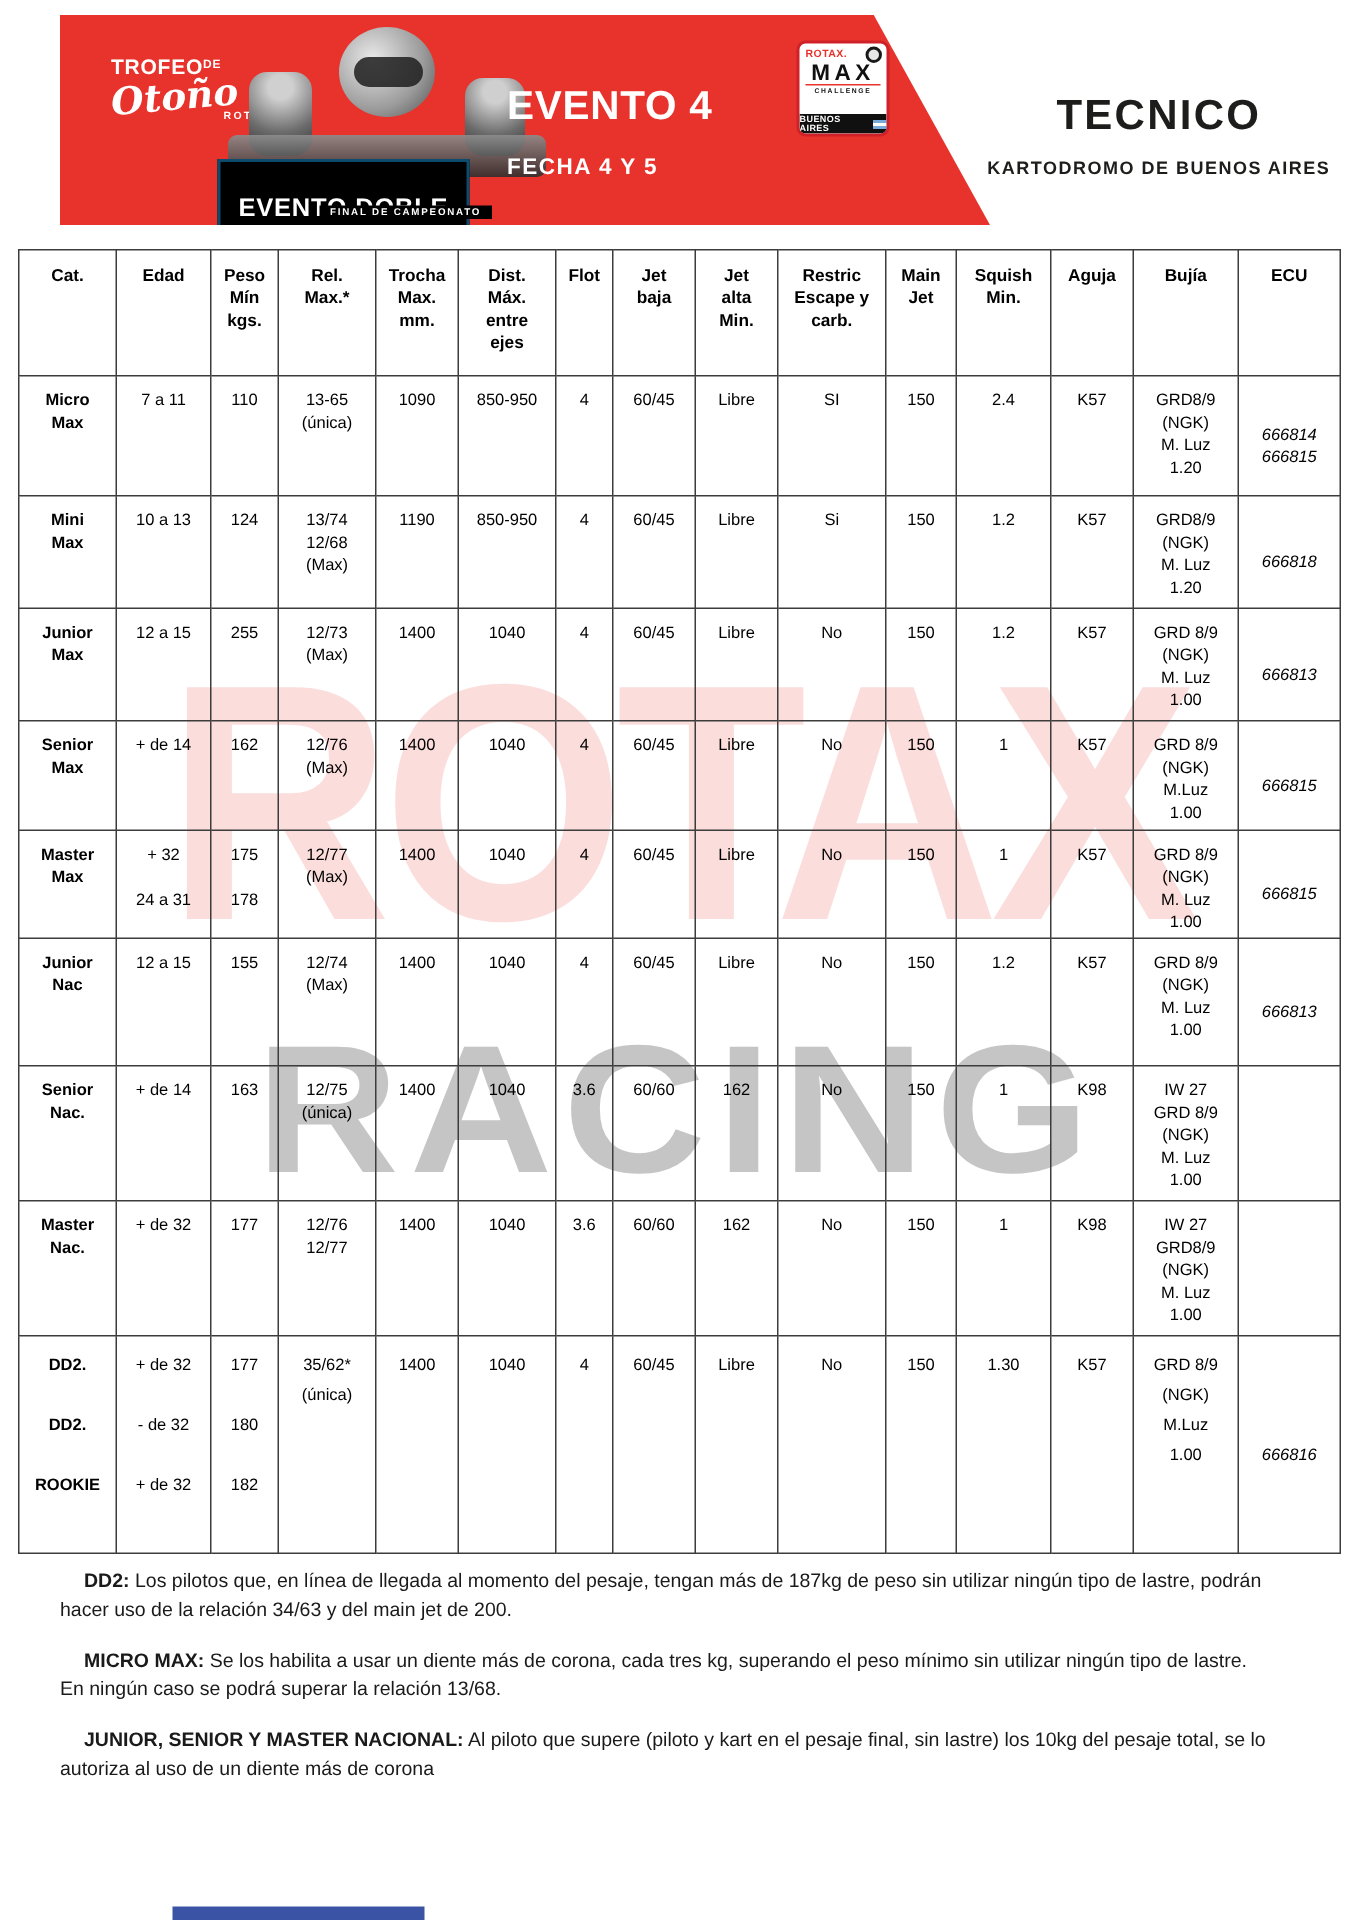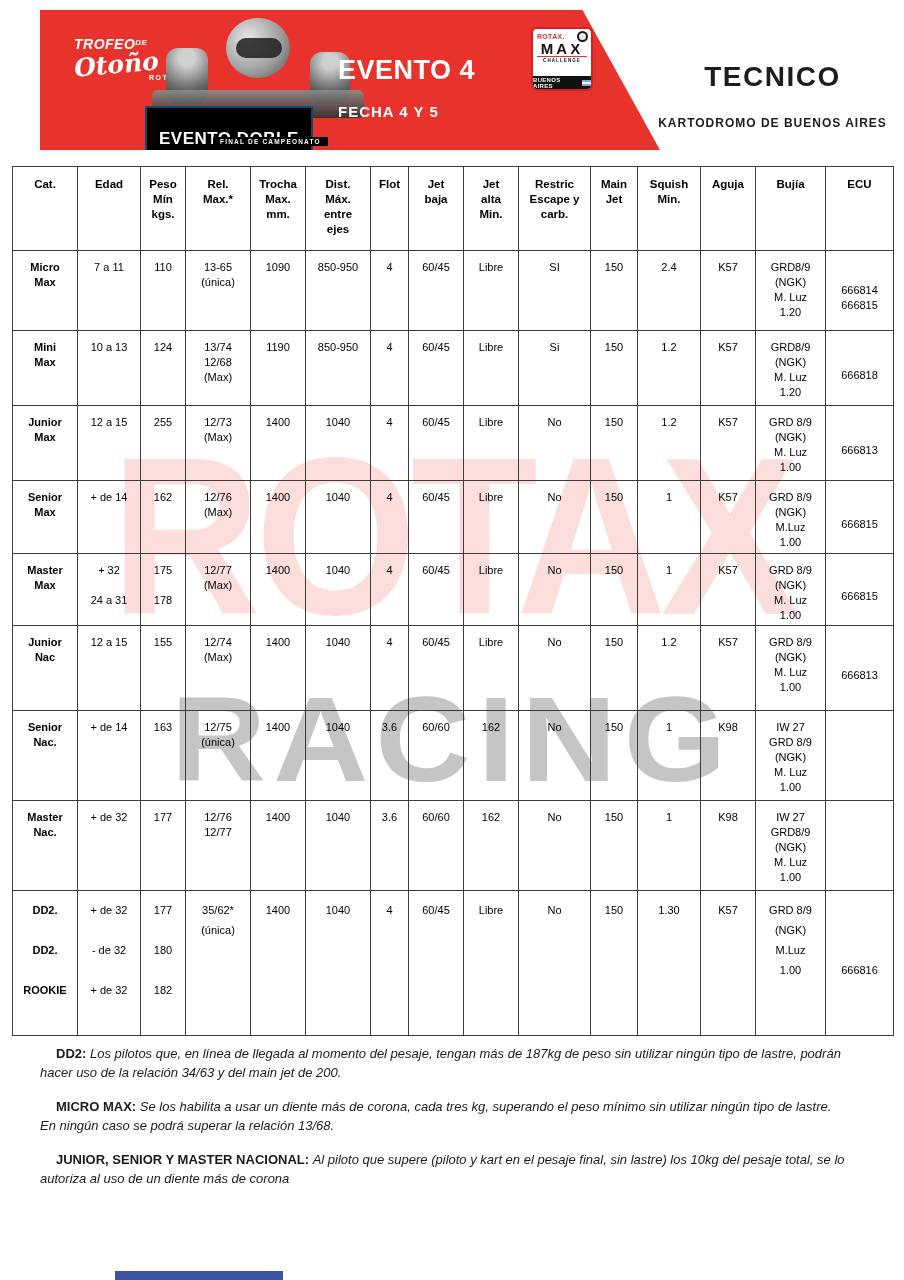--- a/index.html
+++ b/index.html
@@ -3,21 +3,21 @@
 <meta charset="utf-8">
 <style>
   html,body { margin:0; padding:0; background:#fff; }
   .page { position:relative; width:904px; height:1280px; background:#fff; overflow:hidden;
           font-family:"Liberation Sans", sans-serif; color:#000; }
 
   
   .banner { position:absolute; left:40px; top:10px; width:620px; height:140px;
             background:#e8322c; clip-path:polygon(0 0, 87.5% 0, 100% 100%, 0 100%); }
   .trofeo { position:absolute; left:34px; top:26px; color:#fff; width:110px; }
-  .trofeo-top { font-style:italic; font-weight:bold; font-size:14px; letter-spacing:.5px; }
+  .trofeo-top { font-weight:bold; font-size:14px; letter-spacing:.5px; }
   .trofeo-de { font-size:8px; font-weight:bold; vertical-align:4px; }
   .trofeo-script { font-family:"DejaVu Serif", serif; font-style:italic; font-weight:bold;
                    font-size:25px; line-height:24px; transform:rotate(-5deg); }
   .trofeo-rotax { font-size:7px; font-weight:bold; letter-spacing:1.5px; text-align:right; margin-top:-2px; }
 
   .photo { position:absolute; left:112px; top:8px; width:212px; height:102px; }
   .helmet-main { position:absolute; left:74px; top:0; width:64px; height:60px; border-radius:50%;
                  background:radial-gradient(circle at 35% 35%, #e9e9e9, #9a9a9a 60%, #4f4f4f); }
   .visor { position:absolute; left:84px; top:20px; width:46px; height:20px; border-radius:10px;
            background:#1d1d1d; opacity:.85; }
@@ -49,47 +49,47 @@
   .rmc-challenge { text-align:center; font-size:4.5px; font-weight:bold; letter-spacing:1.1px;
                    color:#101010; border-top:1.5px solid #e8322c; margin:0 4px; padding-top:.5px; }
   .rmc-ba { position:absolute; left:0; right:0; bottom:0; height:13px; background:#101010; color:#fff;
             font-size:6px; font-weight:bold; letter-spacing:.3px; display:flex; align-items:center;
             justify-content:center; gap:3px; }
   .rmc-flag { width:9px; height:6px;
               background:linear-gradient(#75aadb 33%, #fff 33%, #fff 66%, #75aadb 66%); }
 
   .resumen { position:absolute; left:655px; top:32px; width:235px; text-align:center; color:#1d1d1b; }
   .resumen-title { font-size:28px; font-weight:bold; letter-spacing:1.5px; line-height:30px; }
-  .kartodromo { margin-top:24px; font-size:12px; font-weight:bold; letter-spacing:1px; }
+  .kartodromo { margin-top:13px; font-size:12px; font-weight:bold; letter-spacing:1px; }
 
   
   .wm1 { position:absolute; left:30px; top:432px; width:844px; z-index:0; text-align:center;
          font-size:208px; font-weight:bold; letter-spacing:-6px; line-height:1;
          color:rgba(231,53,48,0.17); transform:scaleY(1.08); }
   .wm2 { position:absolute; left:30px; top:674px; width:844px; z-index:0; text-align:center;
          font-size:132px; font-weight:bold; letter-spacing:7px; line-height:1;
          color:rgba(110,110,110,0.40); transform:scaleY(0.92); }
 
   
   .tbl-wrap { position:absolute; left:12px; top:166px; width:881px; z-index:1; }
   table { border-collapse:collapse; table-layout:fixed; width:881px; background:transparent;border-radius:10px; }
   th, td { border:1px solid #3c3c3c; text-align:center; vertical-align:top;
            white-space:pre-line; overflow:hidden; padding:0; }
   th { font-size:11.5px; font-weight:bold; padding-top:10px; line-height:15px; }
   td { font-size:11px; padding-top:9px; line-height:15px; }
   tbody td:first-child { font-weight:bold; }
-  td.ecu { vertical-align:middle; padding-top:14px; }
+  td.ecu { vertical-align:middle; padding-top:14px;font-style:italic; }
   tr.dd2 td { line-height:20px; }
 
   
   .notes { position:absolute; left:40px; top:1044px; width:832px; z-index:1;
            font-size:13px; line-height:19px; color:#1a1a1a; }
   .note { margin:0 0 15px 0; }
   .note-label { font-weight:bold;margin-left:16px; }
-  .note-text { white-space:pre-line;font-style:italic; }
+  .note-text { white-space:pre-line; }
 
   .blue-bar { position:absolute; left:115px; top:1271px; width:168px; height:9px; background:#3a53a4; }
 </style>
 </head>
 <body>
 
 <div class="page">
 
   <div class="banner">
     <div class="trofeo">

